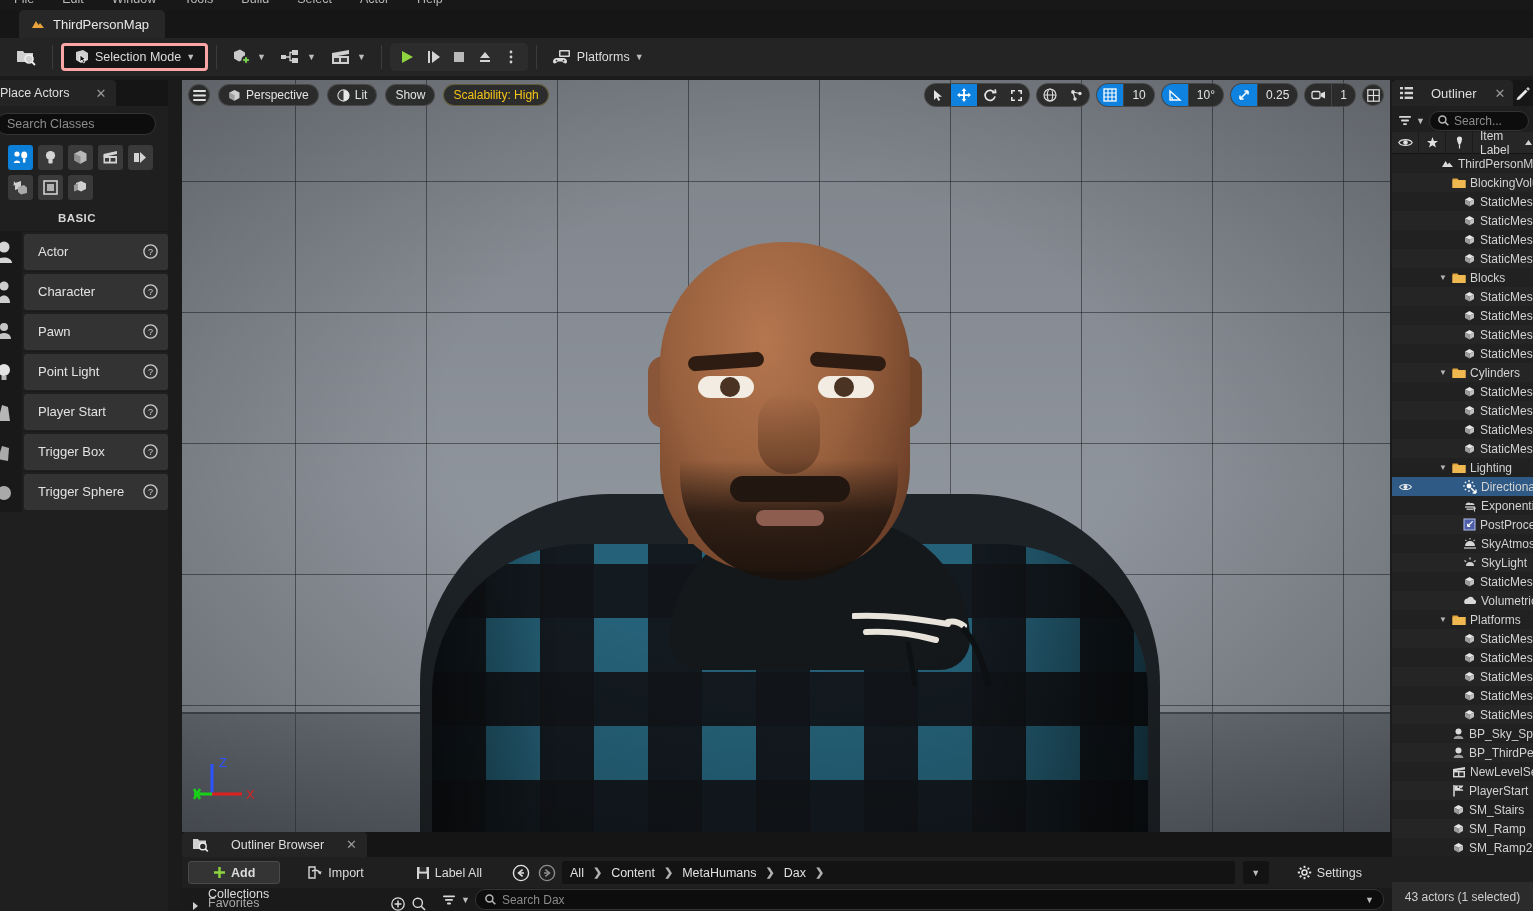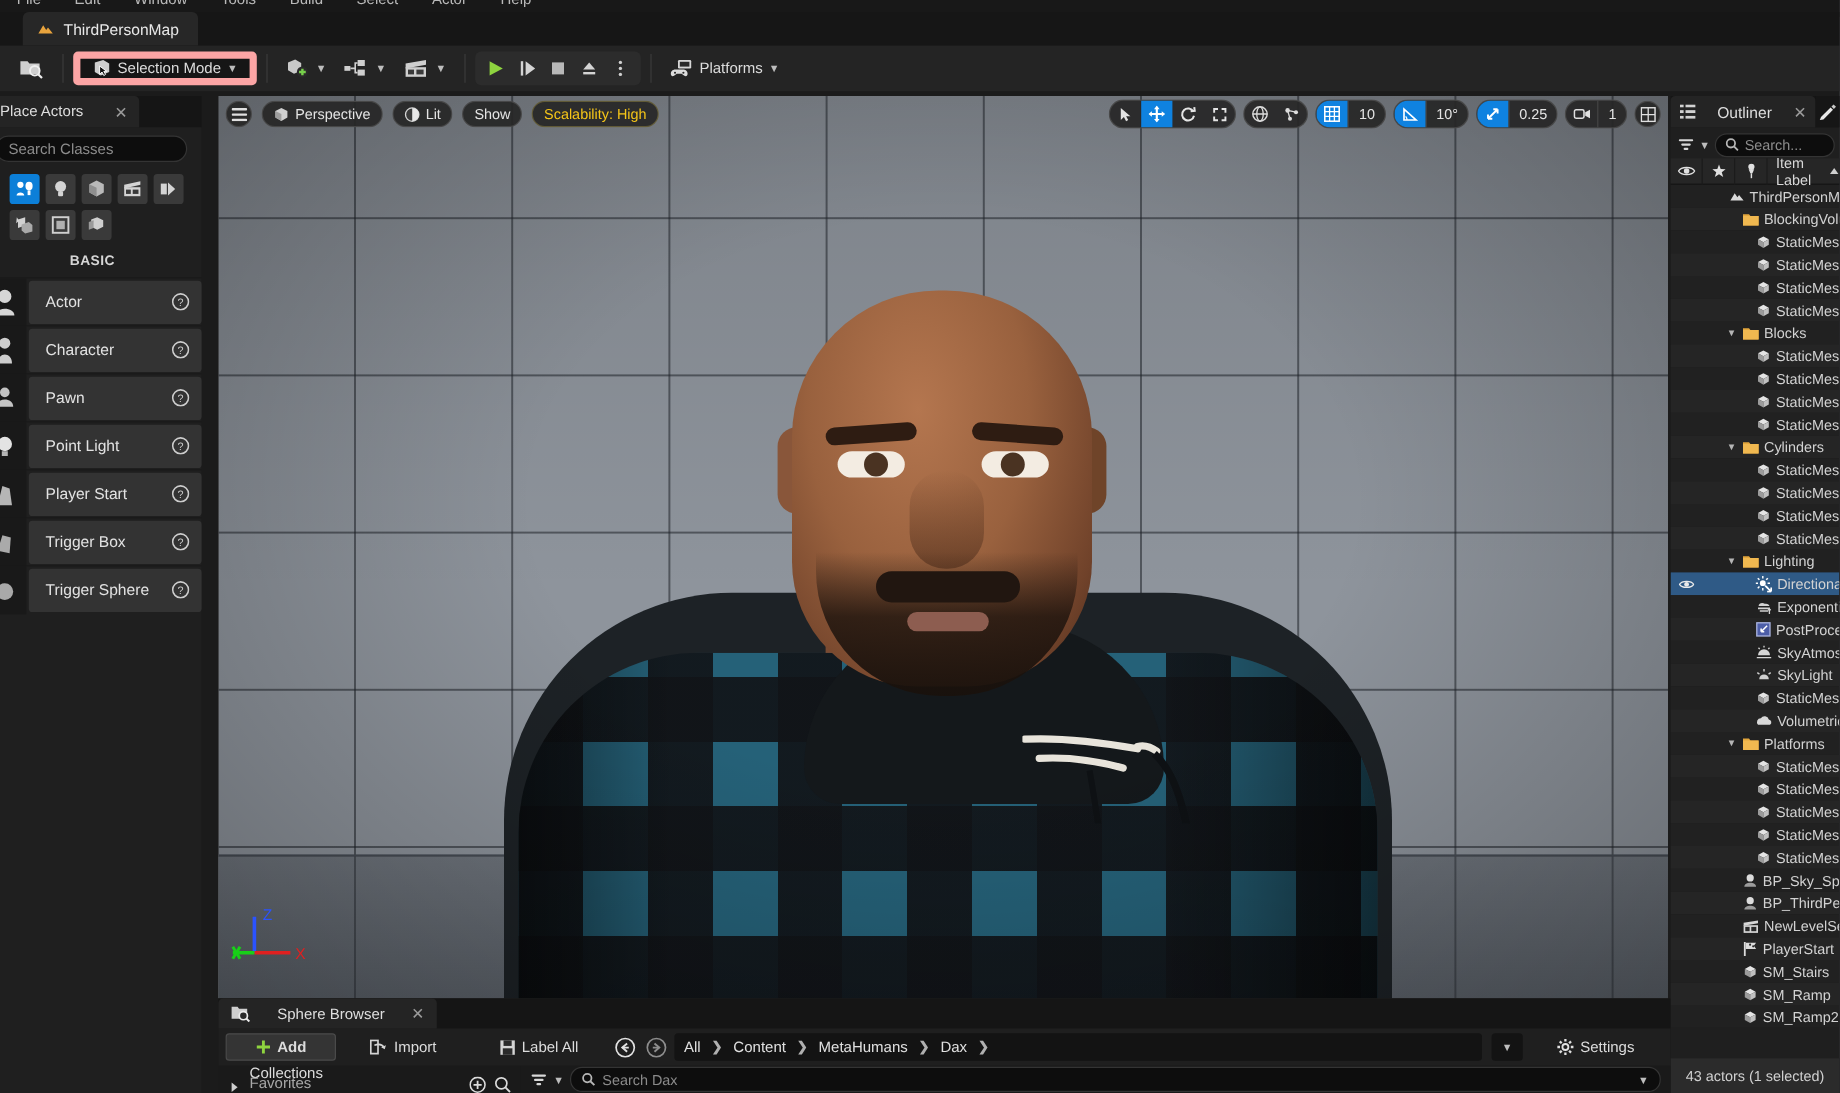--- a/index.html
+++ b/index.html
@@ -45,21 +45,21 @@
     position: absolute; top: 38px; left: 0; width: 1533px; height: 38px;
     background: #242424;
     display: flex; align-items: center;
   }
   .tb-sep { width: 1px; height: 24px; background: #3b3b3b; margin: 0 8px; }
   .tb-btn {
     height: 28px; display: flex; align-items: center; gap: 5px;
     padding: 0 7px; border-radius: 4px; font-size: 12.5px; color: #dcdcdc;
     white-space: nowrap;
   }
-  .tb-btn.framed { background: #161616; border: 6px solid #fca5a5; padding: 0 10px; }
+  .tb-btn.framed { background: #161616; border: 3px solid #fca5a5; padding: 0 10px; }
   .chev { font-size: 9px; color: #bdbdbd; }
   .playgroup {
     display: flex; align-items: center; gap: 2px;
     background: #2c2c2c; border-radius: 5px; height: 28px; padding: 0 5px;
   }
   .pg-btn { width: 24px; height: 24px; display: flex; align-items: center; justify-content: center; border-radius: 3px; }
 
   
   .leftpanel {
     position: absolute; top: 80px; left: -14px; width: 182px; height: 831px;
@@ -1340,21 +1340,21 @@
   <div class="cbrowser">
     <div class="cb-tabrow">
       <div class="cb-tab">
         <span>
           <svg width="17" height="15" viewBox="0 0 17 15">
               <path d="M1 2h5l1.2 1.6H14V12H1z" fill="#cfcfcf"></path>
               <circle cx="10.8" cy="9.4" r="3.4" fill="#2a2a2a" stroke="#ececec" stroke-width="1.4"></circle>
               <line x1="13.2" y1="11.8" x2="15.8" y2="14.3" stroke="#ececec" stroke-width="1.6"></line>
             </svg>
         </span>
-        <span class="lbl">Sphere Browser</span>
+        <span class="lbl">Outliner Browser</span>
         <span class="xclose">✕</span>
       </div>
     </div>
     <div class="cb-toolbar">
       <div class="cb-btn add">
         <span>
           <svg width="13" height="13" viewBox="0 0 13 13">
               <path d="M6.5 1v11M1 6.5h11" stroke="#8ed43f" stroke-width="2.4"></path>
             </svg>
         </span>

